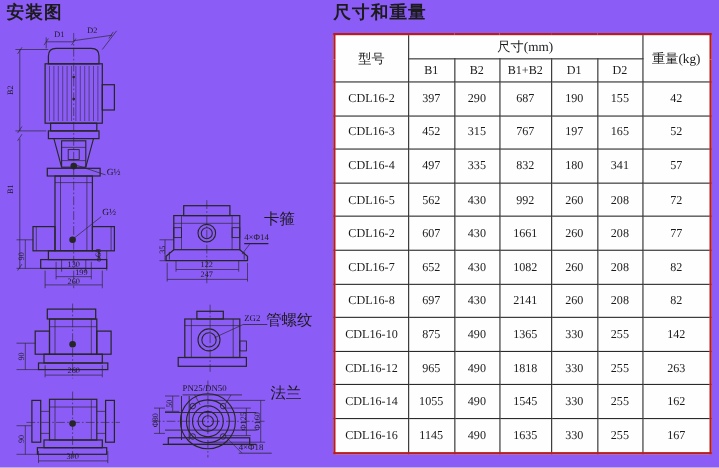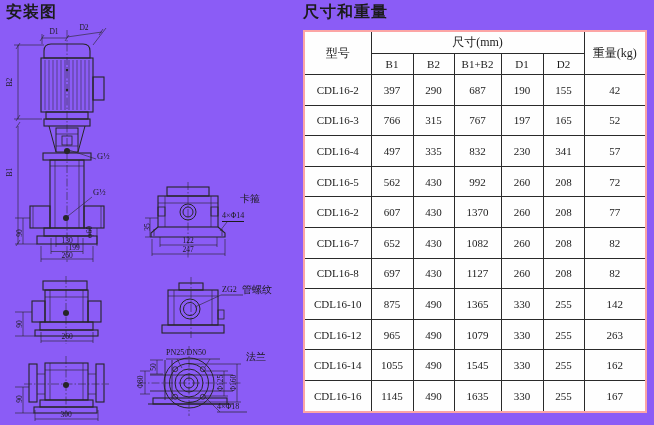--- a/index.html
+++ b/index.html
@@ -8,30 +8,30 @@
     background:#8b5cf6; color:#1b1b1b; overflow:hidden;
     font-family:"Liberation Serif", serif;
   }
   .sec-title {
     position:absolute; font-family:"Liberation Sans", sans-serif;
     font-weight:bold; font-size:16px; letter-spacing:1px; line-height:1;
   }
   .diagram { position:absolute; left:0; top:0; width:302px; height:425px; }
   .diagram svg { position:absolute; left:0; top:0; }
   .dlabel { position:absolute; font-size:8px; line-height:1; white-space:nowrap; }
-  .cn { font-size:10px; }
+  .cn { font-size:14px; }
   .g { font-size:8.5px; }
   .hdim { transform:translateX(-50%); font-size:7.5px; }
   .vlabel { transform:translate(-50%,-50%) rotate(-90deg); font-size:7.5px; }
   .ul { border-bottom:1px solid #1b1b1b; padding-bottom:1px; }
 
   .table-wrap { position:absolute; left:303px; top:3px; width:348px; }
   table.size-table {
     position:absolute; left:0; top:27px; border-collapse:collapse;
-    table-layout:fixed; border:2px solid #fca5a5; background:#fefefe;
+    table-layout:fixed; border:2px solid #b91c1c; background:#fefefe;
   }
   .size-table th, .size-table td {
     border:1px solid #2a2a2a; text-align:center; vertical-align:middle;
     font-weight:normal; font-size:11px; padding:0; overflow:hidden;
   }
   .size-table thead tr.r1 th { height:21px; font-size:12px; }
   .size-table thead tr.r2 th { height:20px; }
   .size-table tbody td { height:29.6px; }
 </style>
 </head>
@@ -326,86 +326,86 @@
             <td>CDL16-2</td>
             <td>397</td>
             <td>290</td>
             <td>687</td>
             <td>190</td>
             <td>155</td>
             <td>42</td>
           </tr>
           <tr>
             <td>CDL16-3</td>
-            <td>766</td>
+            <td>452</td>
             <td>315</td>
             <td>767</td>
             <td>197</td>
             <td>165</td>
             <td>52</td>
           </tr>
           <tr>
             <td>CDL16-4</td>
             <td>497</td>
             <td>335</td>
             <td>832</td>
-            <td>230</td>
+            <td>180</td>
             <td>341</td>
             <td>57</td>
           </tr>
           <tr>
             <td>CDL16-5</td>
             <td>562</td>
             <td>430</td>
             <td>992</td>
             <td>260</td>
             <td>208</td>
             <td>72</td>
           </tr>
           <tr>
             <td>CDL16-2</td>
             <td>607</td>
             <td>430</td>
-            <td>1370</td>
+            <td>1661</td>
             <td>260</td>
             <td>208</td>
             <td>77</td>
           </tr>
           <tr>
             <td>CDL16-7</td>
             <td>652</td>
             <td>430</td>
             <td>1082</td>
             <td>260</td>
             <td>208</td>
             <td>82</td>
           </tr>
           <tr>
             <td>CDL16-8</td>
             <td>697</td>
             <td>430</td>
-            <td>1127</td>
+            <td>2141</td>
             <td>260</td>
             <td>208</td>
             <td>82</td>
           </tr>
           <tr>
             <td>CDL16-10</td>
             <td>875</td>
             <td>490</td>
             <td>1365</td>
             <td>330</td>
             <td>255</td>
             <td>142</td>
           </tr>
           <tr>
             <td>CDL16-12</td>
             <td>965</td>
             <td>490</td>
-            <td>1079</td>
+            <td>1818</td>
             <td>330</td>
             <td>255</td>
             <td>263</td>
           </tr>
           <tr>
             <td>CDL16-14</td>
             <td>1055</td>
             <td>490</td>
             <td>1545</td>
             <td>330</td>

